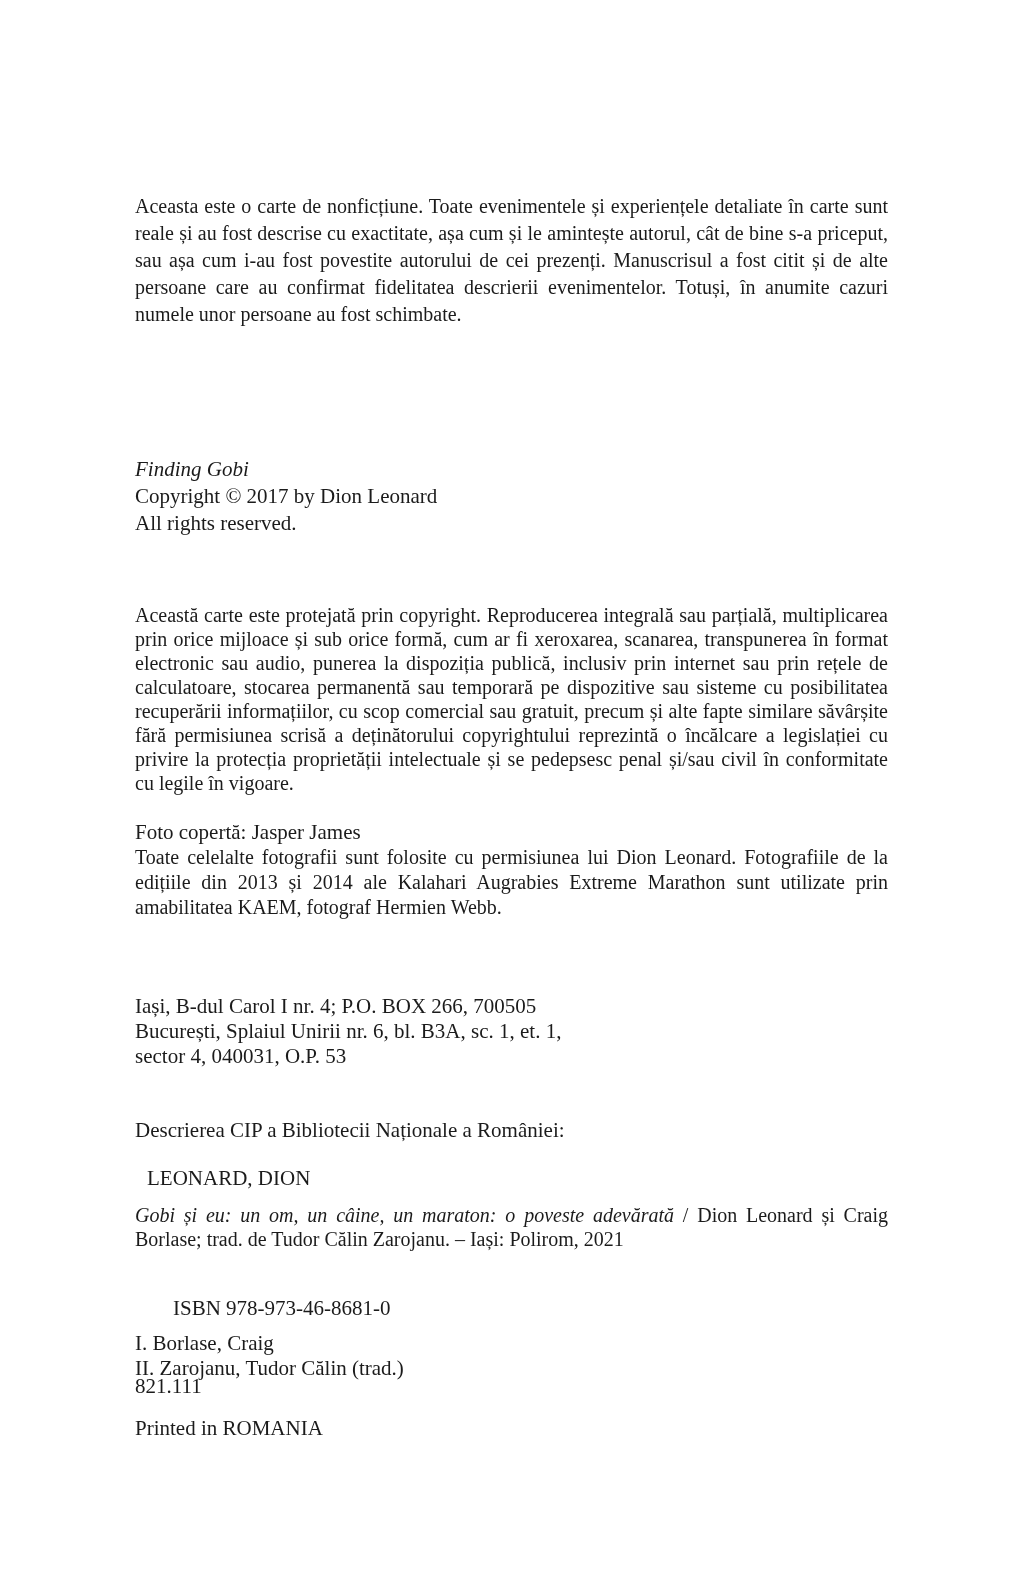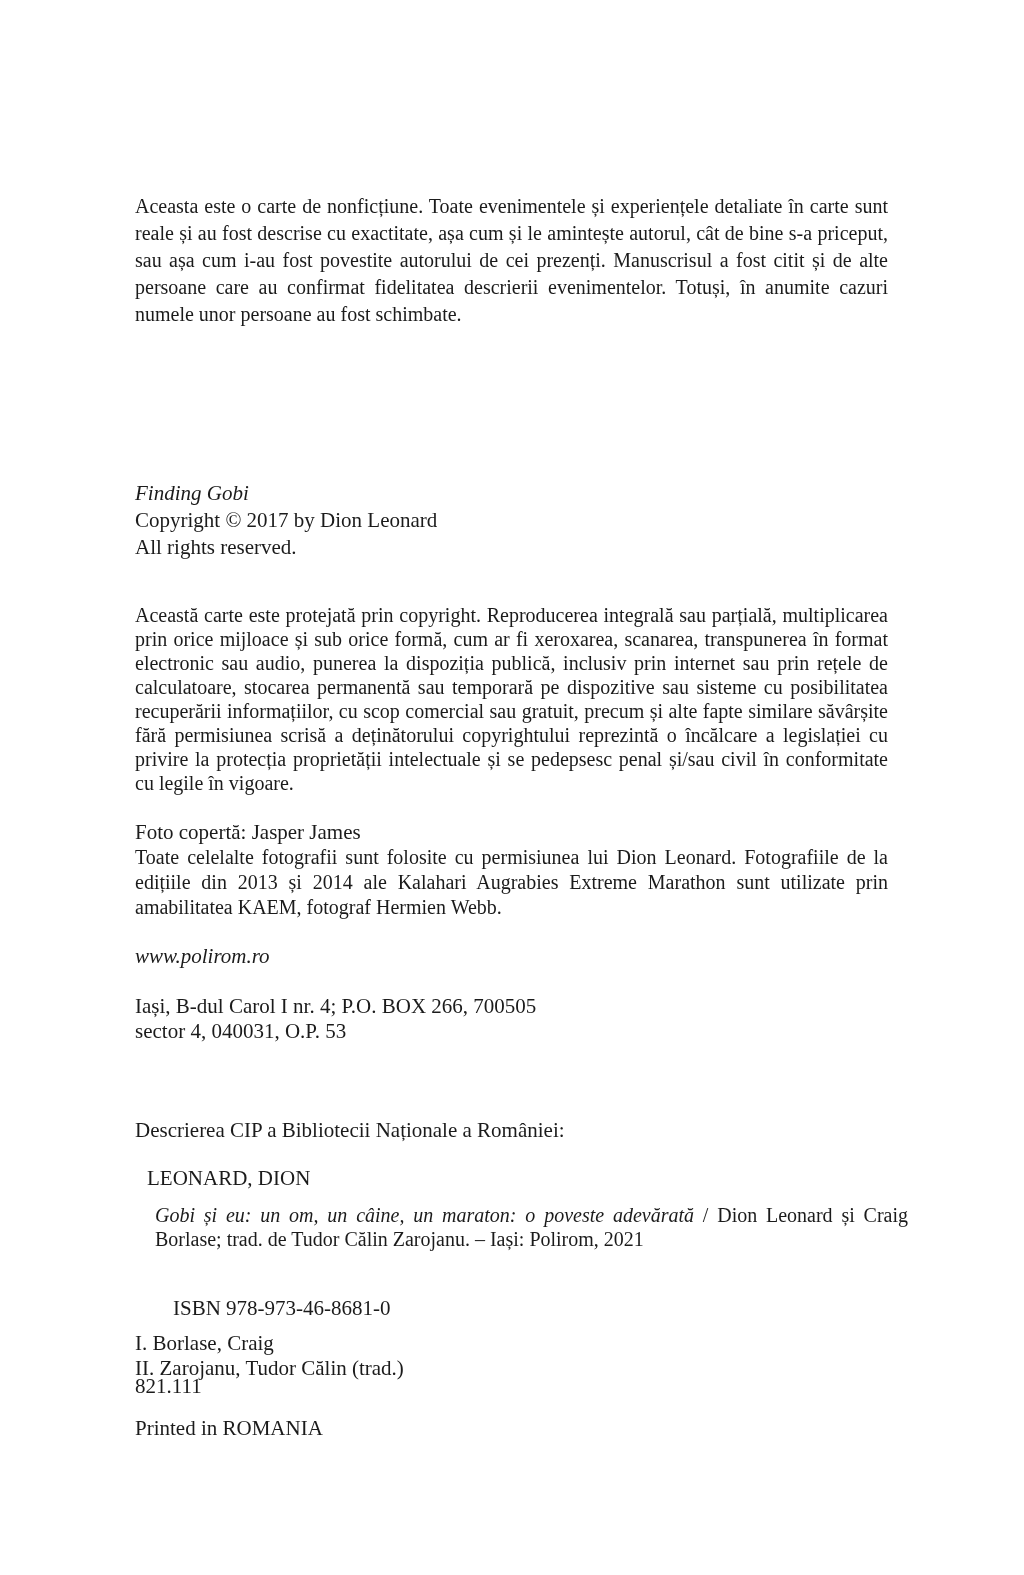--- a/index.html
+++ b/index.html
@@ -31,46 +31,46 @@
   .italic    { font-style: italic; }
   .indent    { padding-left: 38px; }
 </style>
 </head>
 <body>
 
 <div class="page">
 
   <p class="block justify" style="top:193px; line-height:27px;">Aceasta este o carte de nonficțiune. Toate evenimentele și experiențele detaliate în carte sunt reale și au fost descrise cu exactitate, așa cum și le amintește autorul, cât de bine s-a priceput, sau așa cum i-au fost povestite autorului de cei prezenți. Manuscrisul a fost citit și de alte persoane care au confirmat fidelitatea descrierii evenimentelor. Totuși, în anumite cazuri numele unor persoane au fost schimbate.</p>
 
-  <div class="block" style="top:456px;margin-top:24px;">
+  <div class="block" style="top:456px;">
     <div class="italic">Finding Gobi</div>
     <div>Copyright © 2017 by Dion Leonard</div>
     <div>All rights reserved.</div>
   </div>
 
 
   <p class="block justify legal" style="top:603px;">Această carte este protejată prin copyright. Reproducerea integrală sau parțială, multiplicarea prin orice mijloace și sub orice formă, cum ar fi xeroxarea, scanarea, transpunerea în format electronic sau audio, punerea la dispoziția publică, inclusiv prin internet sau prin rețele de calculatoare, stocarea permanentă sau temporară pe dispozitive sau sisteme cu posibilitatea recuperării informațiilor, cu scop comercial sau gratuit, precum și alte fapte similare săvârșite fără permisiunea scrisă a deținătorului copyrightului reprezintă o încălcare a legislației cu privire la protecția proprietății intelectuale și se pedepsesc penal și/sau civil în conformitate cu legile în vigoare.</p>
 
   <div class="block lh25" style="top:820px;">
     <div>Foto copertă: Jasper James</div>
     <div class="justify" style="line-height:25px;">Toate celelalte fotografii sunt folosite cu permisiunea lui Dion Leonard. Fotografiile de la edițiile din 2013 și 2014 ale Kalahari Augrabies Extreme Marathon sunt utilizate prin amabilitatea KAEM, fotograf Hermien Webb.</div>
   </div>
 
-  <p class="block italic" style="top:943px;">www.polirom.ro</p>
 
   <div class="block lh25" style="top:994px;">
     <div>Iași, B-dul Carol I nr. 4; P.O. BOX 266, 700505</div>
+    <div>București, Splaiul Unirii nr. 6, bl. B3A, sc. 1, et. 1,</div>
     <div>sector 4, 040031, O.P. 53</div>
   </div>
 
   <p class="block" style="top:1117px;">Descrierea CIP a Bibliotecii Naționale a României:</p>
 
   <p class="block" style="top:1165px;margin-left:12px;">LEONARD, DION</p>
 
-  <p class="block justify lh24" style="top:1203px;margin-left:20px;"><span class="italic">Gobi și eu: un om, un câine, un maraton: o poveste adevărată</span><span> / Dion Leonard și Craig Borlase; trad. de Tudor Călin Zarojanu. – Iași: Polirom, 2021</span></p>
+  <p class="block justify lh24" style="top:1203px;"><span class="italic">Gobi și eu: un om, un câine, un maraton: o poveste adevărată</span><span> / Dion Leonard și Craig Borlase; trad. de Tudor Călin Zarojanu. – Iași: Polirom, 2021</span></p>
 
   <p class="block indent" style="top:1265px;margin-top:30px;">ISBN 978-973-46-8681-0</p>
 
   <div class="block lh25" style="top:1311px;margin-top:20px;">
     <div>I. Borlase, Craig</div>
     <div>II. Zarojanu, Tudor Călin (trad.)</div>
   </div>
 
   <p class="block" style="top:1373px;">821.111</p>
 

